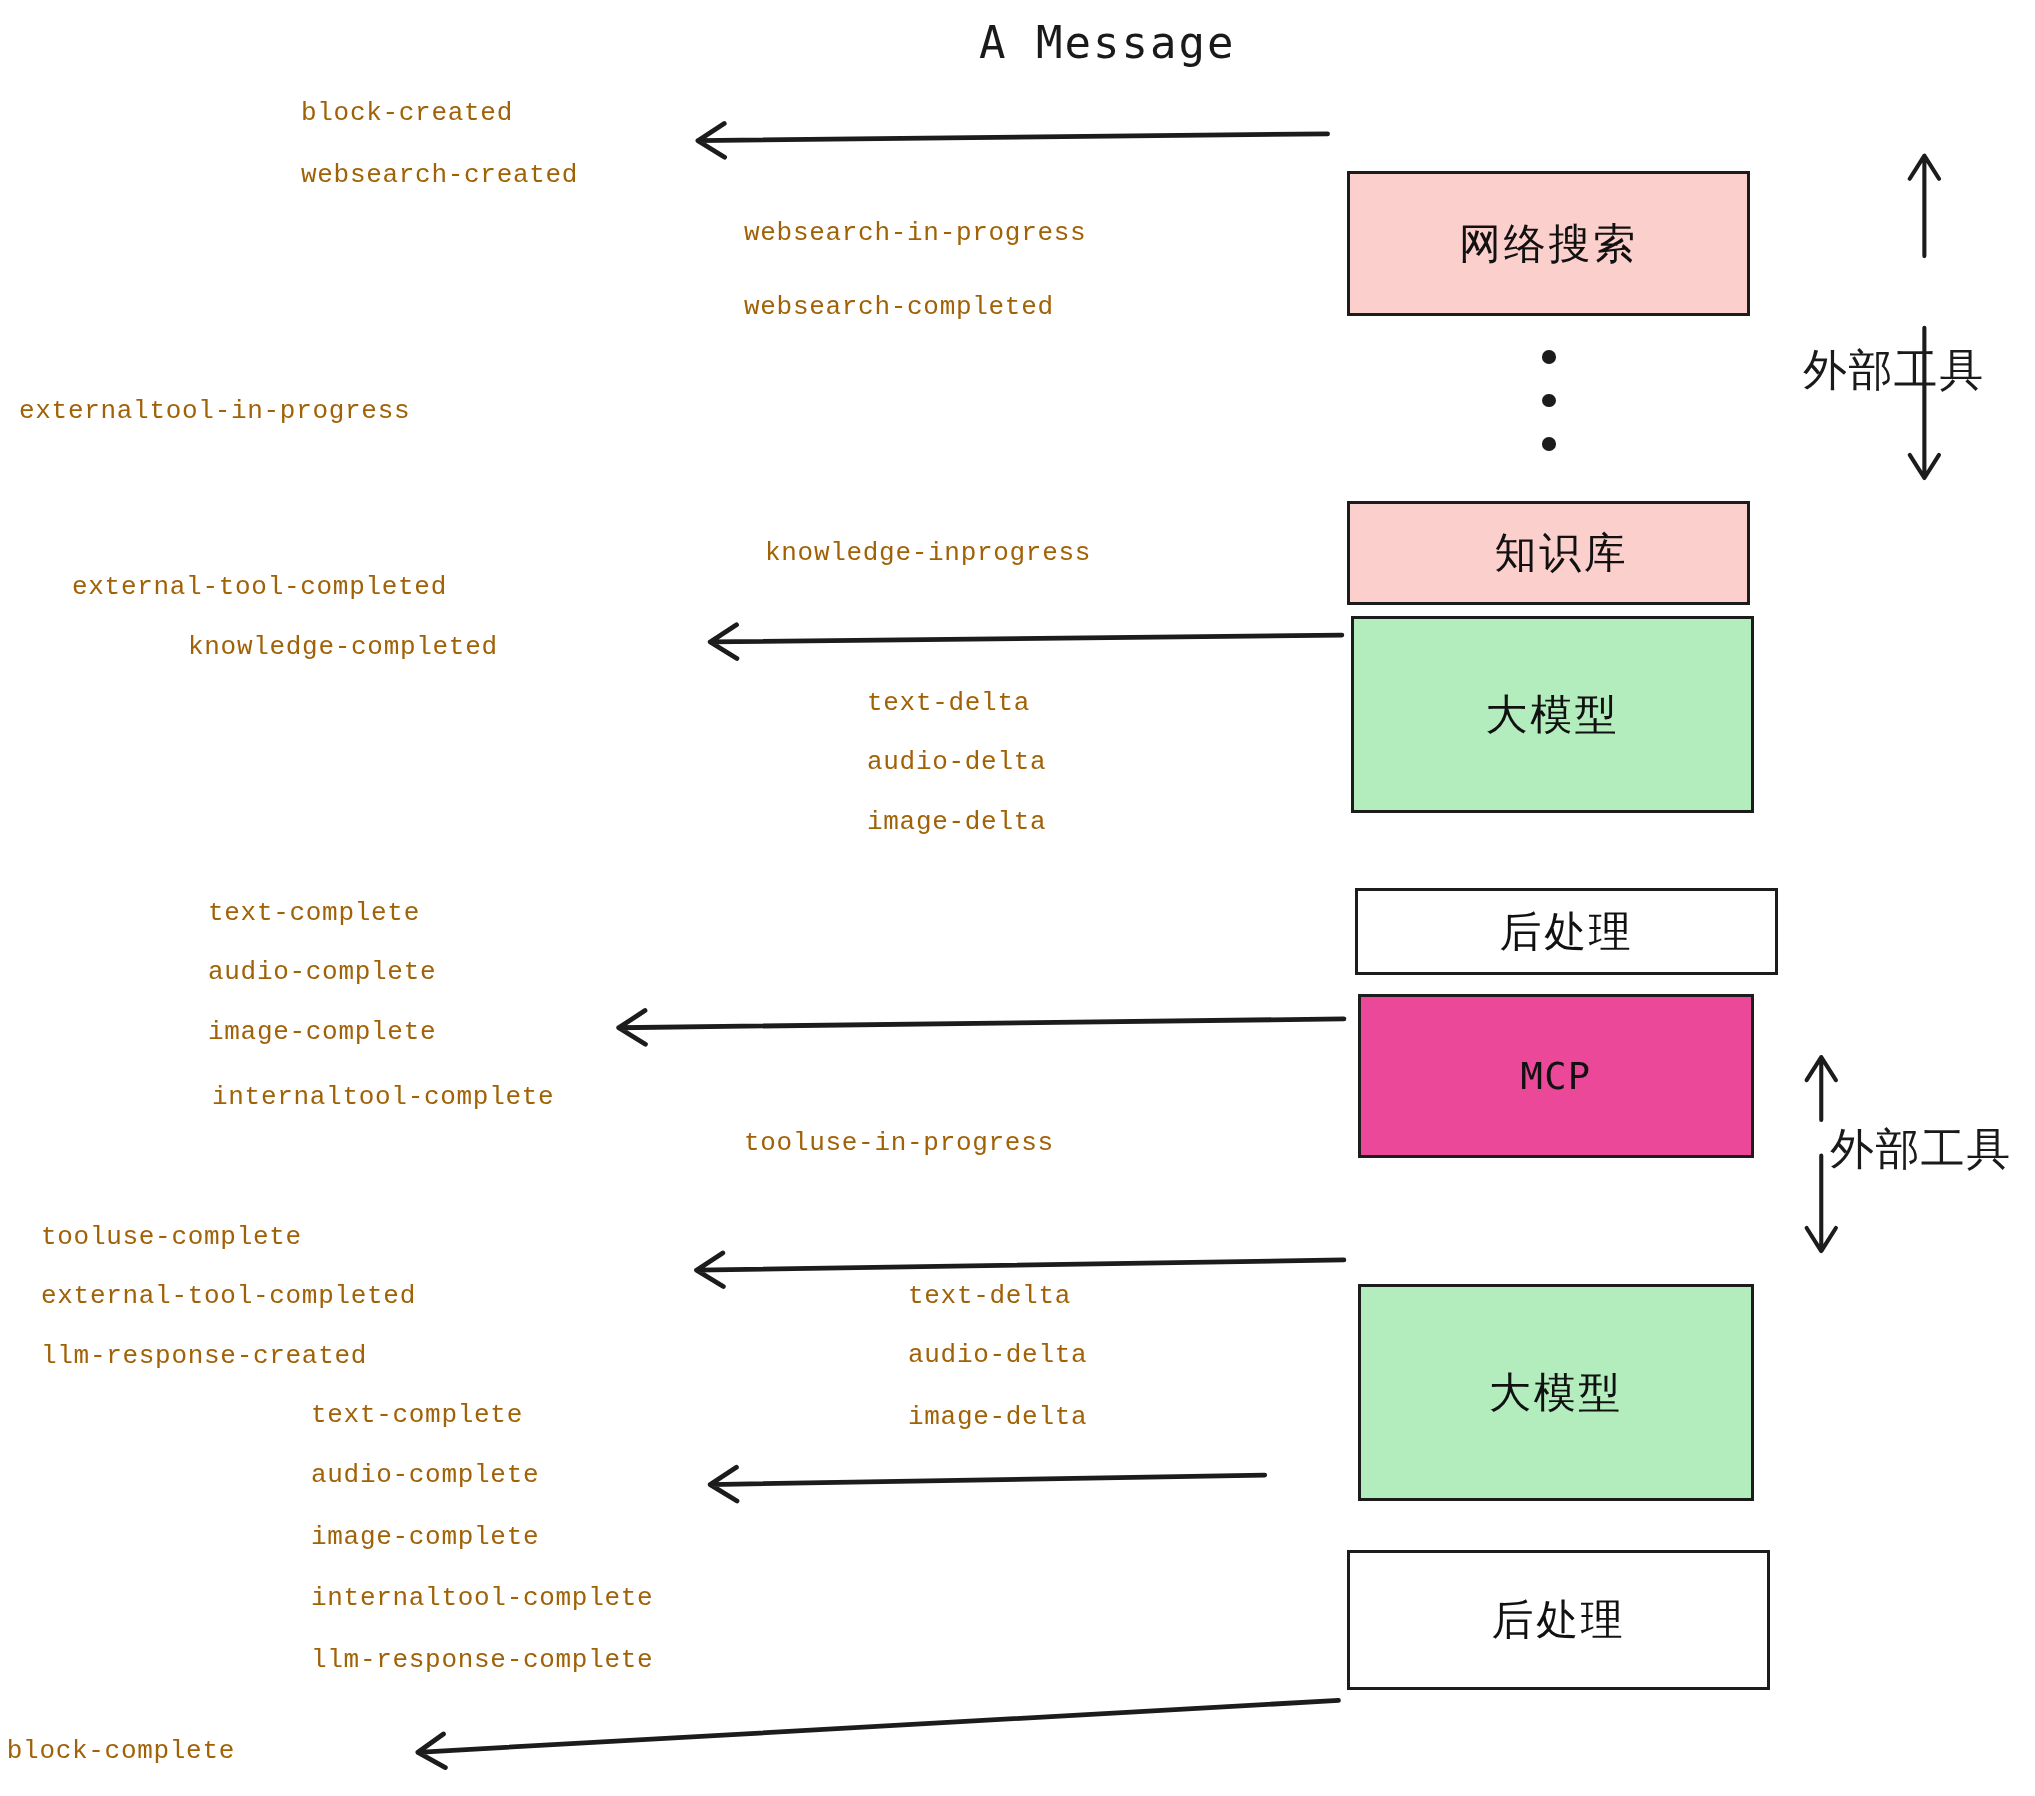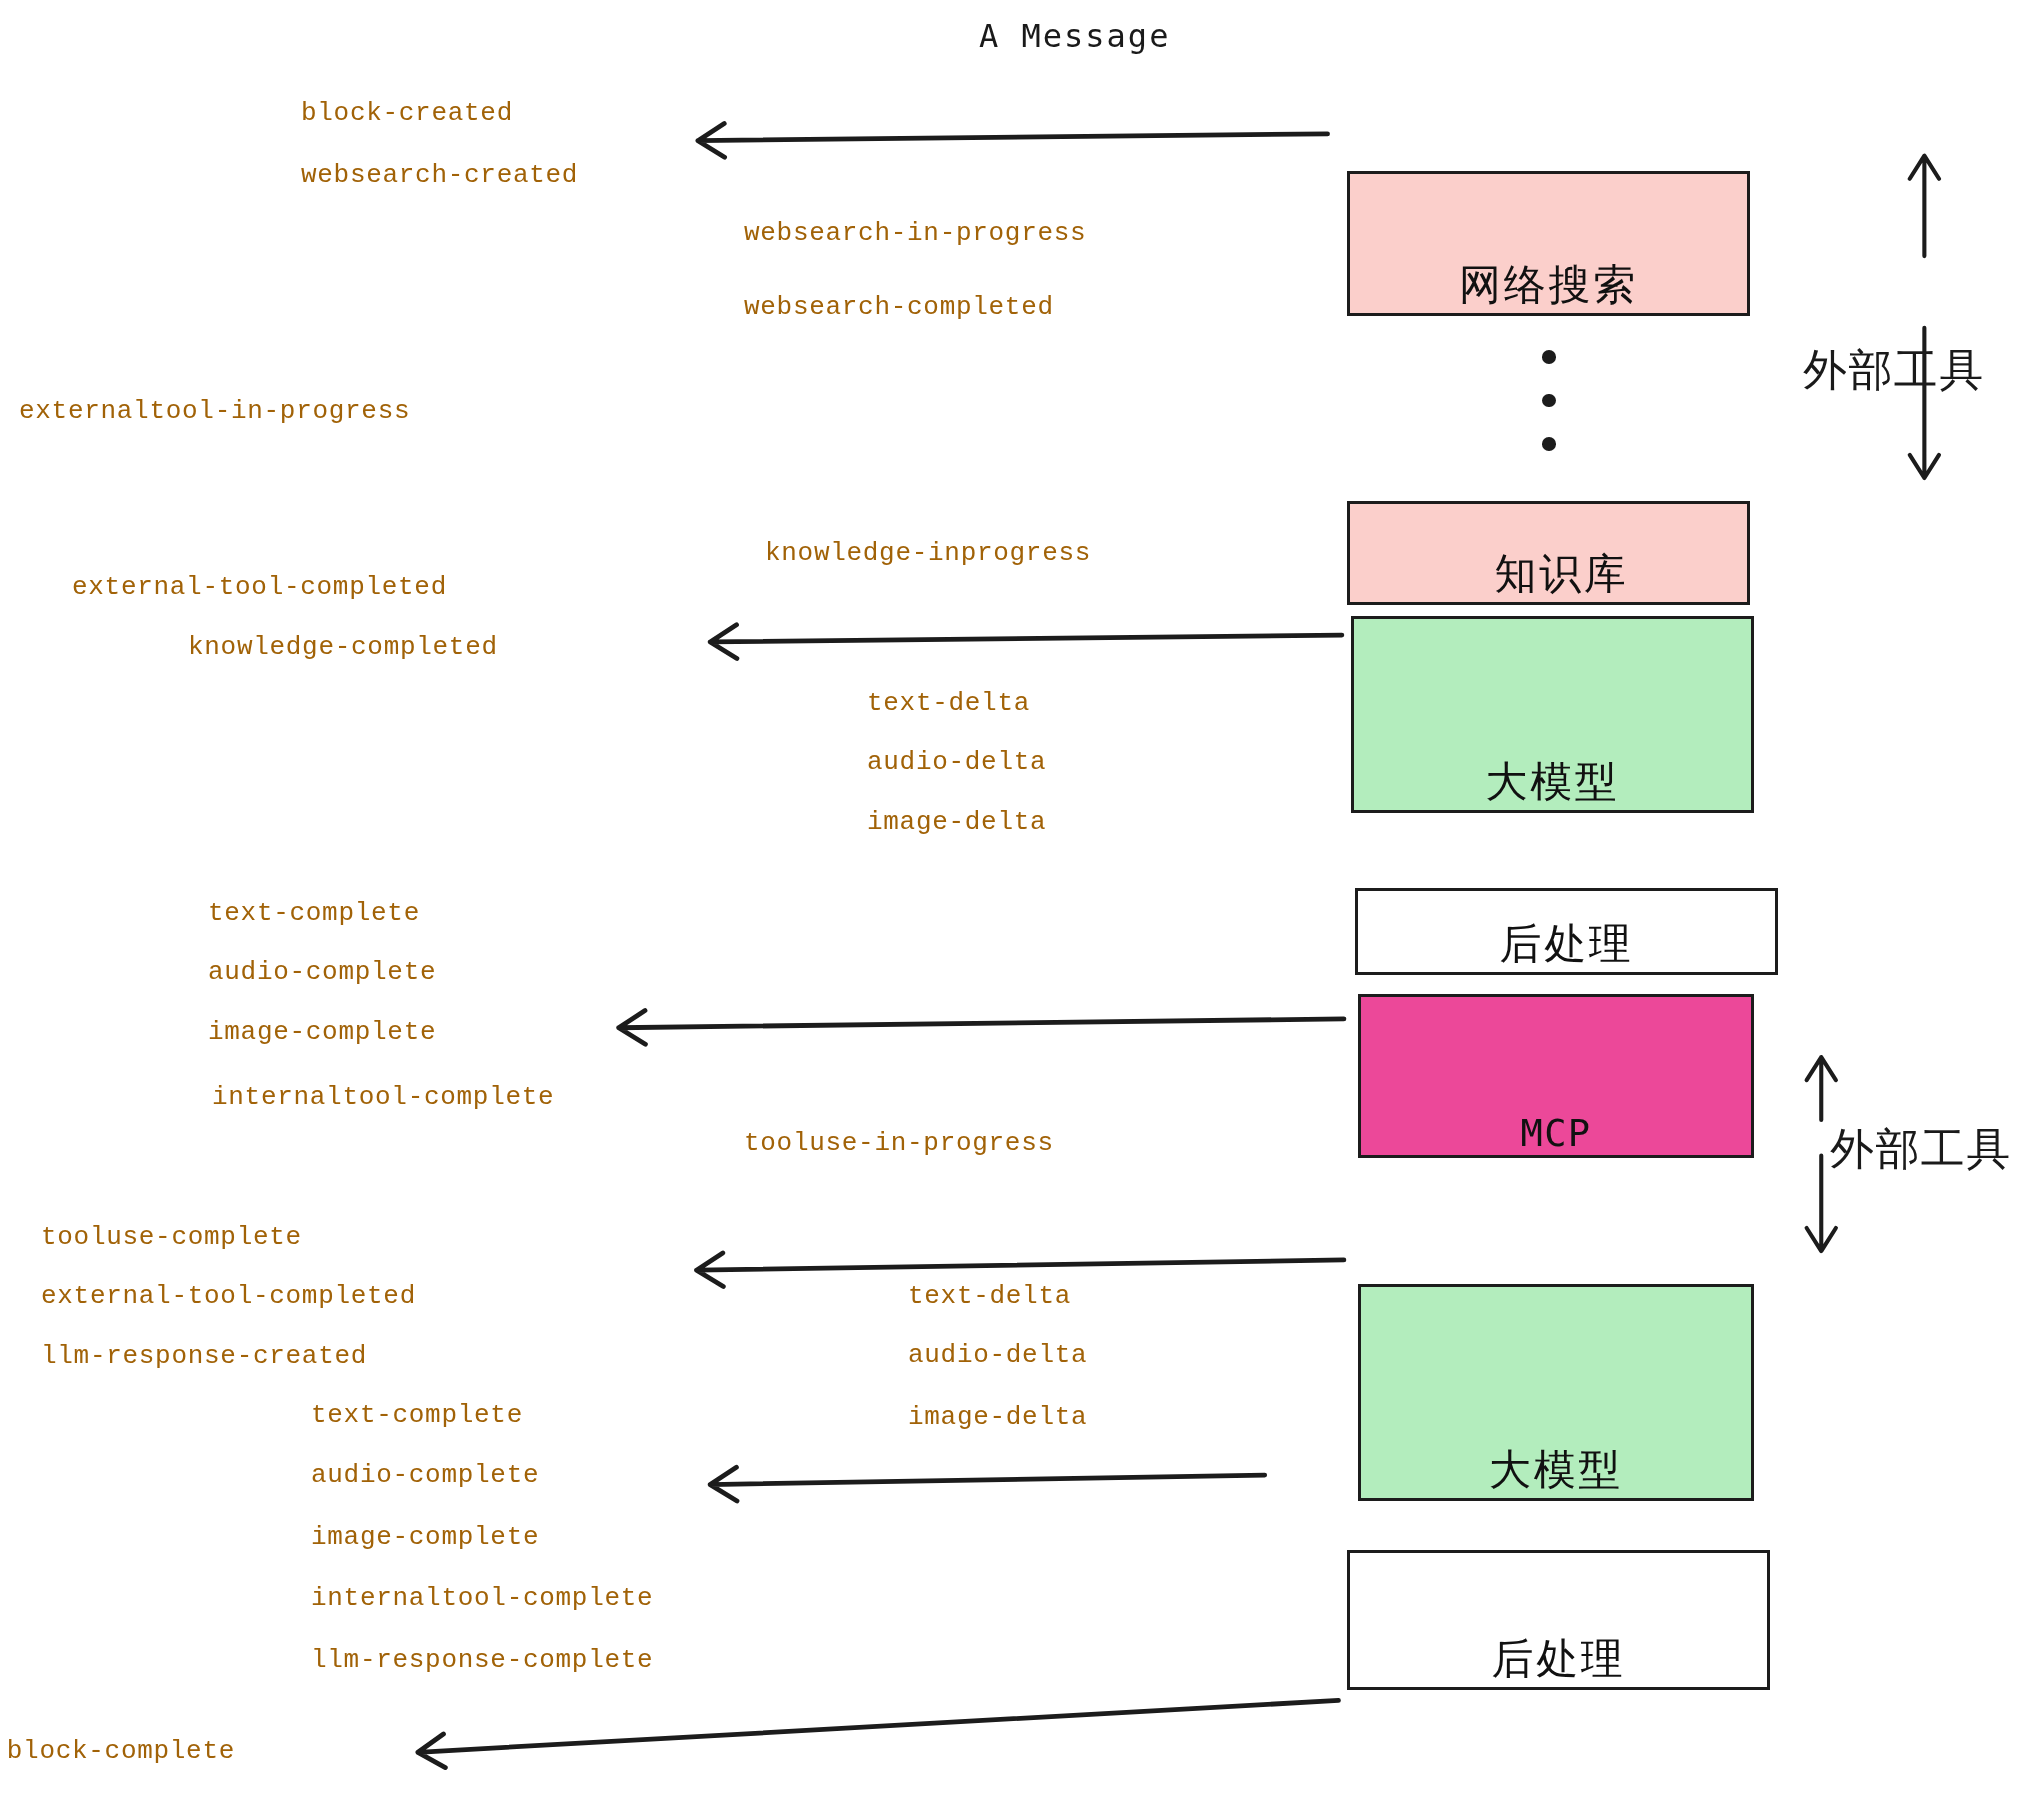--- a/index.html
+++ b/index.html
@@ -22,29 +22,29 @@
     font-family: Liberation Mono, monospace;
     font-size: 26px;
     line-height: 1;
     letter-spacing: 0.7px;
   }
   .title {
     position: absolute;
     white-space: pre;
     color: #1a1a1a;
     font-family: "DejaVu Sans Mono", "Liberation Mono", monospace;
-    font-size: 32px;
+    font-size: 44px;
     letter-spacing: 2px;
   }
   .node {
     position: absolute;
     box-sizing: border-box;
     border: 3.4px solid #1c1c1c;
     display: flex;
-    align-items: flex-end;
+    align-items: center;
     justify-content: center;
     color: #111111;
   }
   .node .node-label {
     font-family: "DejaVu Sans", "Liberation Sans", sans-serif;
     font-size: 42px;
     letter-spacing: 2.7px;
   }
   .node.mcp .node-label {
     font-family: "DejaVu Sans Mono", "Liberation Mono", monospace;

